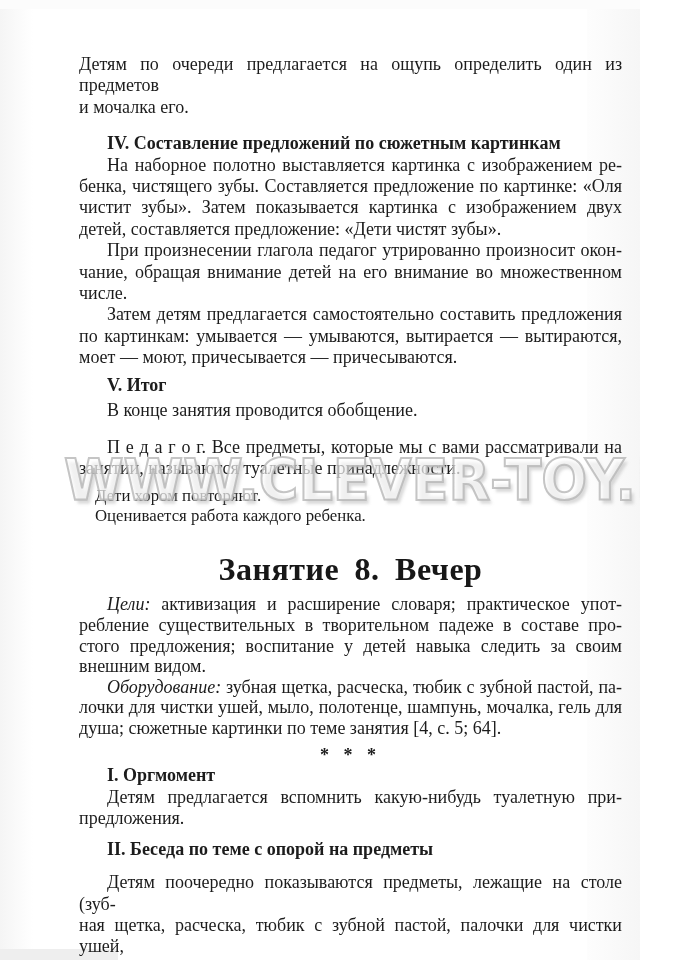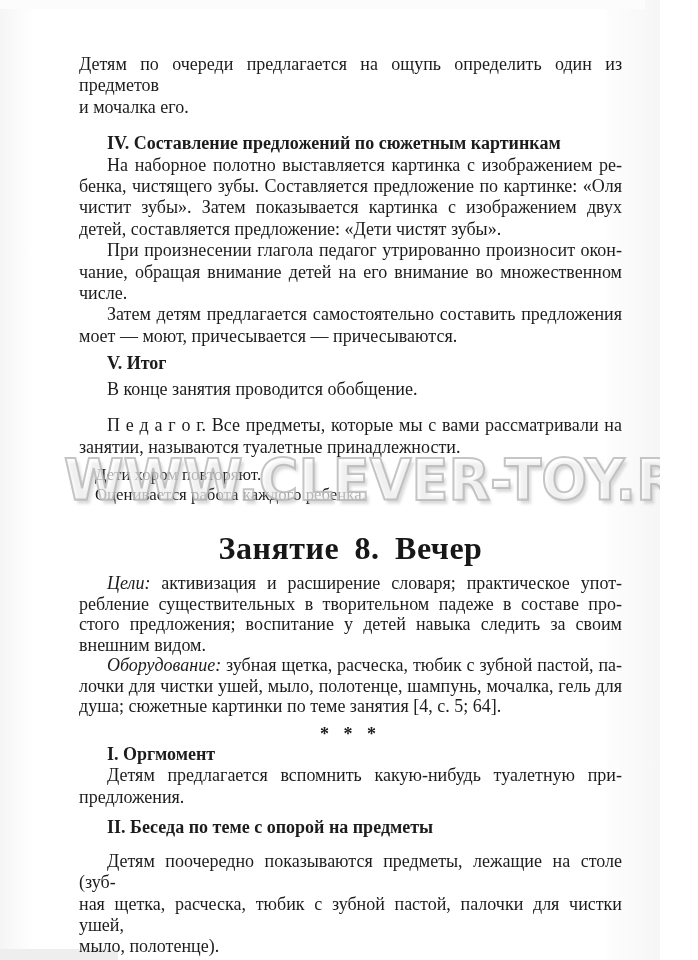--- a/index.html
+++ b/index.html
@@ -1,20 +1,19 @@
 <!DOCTYPE html>
 <html><head>
 <meta charset="utf-8">
 <style>
   html,body { margin:0; padding:0; background:#ffffff; }
   .page {
     position:relative; width:640px; height:960px; background:#ffffff;
     overflow:hidden; font-family:"Liberation Serif","DejaVu Serif",serif;
     color:#1c1c1c;
-    padding-left:20px;
   }
   
   .edge { position:absolute; z-index:1; pointer-events:none; }
   .edge-left  { left:0; top:0; width:33px; height:960px; background:linear-gradient(to right,#f5f5f5,#ffffff); }
   .edge-right { right:0; top:0; width:53px; height:960px; background:linear-gradient(to left,#f6f6f6,#fdfdfd); }
   .edge-top   { left:0; top:0; width:645px; height:9px; background:#fcfcfc; }
   .edge-bottom{ left:0; top:949px; width:118px; height:11px; background:#eeeeee; }
 
   .column { position:absolute; left:79px; top:54px; width:543px; z-index:2; }
 
@@ -80,20 +79,21 @@
     <div class="ln j ind">На наборное полотно выставляется картинка с изображением ре-</div>
     <div class="ln j">бенка, чистящего зубы. Составляется предложение по картинке: «Оля</div>
     <div class="ln j">чистит зубы». Затем показывается картинка с изображением двух</div>
     <div class="ln">детей, составляется предложение: «Дети чистят зубы».</div>
 
     <div class="ln j ind">При произнесении глагола педагог утрированно произносит окон-</div>
     <div class="ln j">чание, обращая внимание детей на его внимание во множественном</div>
     <div class="ln">числе.</div>
 
     <div class="ln j ind">Затем детям предлагается самостоятельно составить предложения</div>
+    <div class="ln j">по картинкам: умывается — умываются, вытирается — вытираются,</div>
     <div class="ln">моет — моют, причесывается — причесываются.</div>
 
     <div class="ln head ind mt6">V. Итог</div>
 
     <div class="ln ind mt4">В конце занятия проводится обобщение.</div>
 
     <div class="ln j ind mt15">П е д а г о г. Все предметы, которые мы с вами рассматривали на</div>
     <div class="ln">занятии, называются туалетные принадлежности.</div>
 
     <div class="ln small mt7">Дети хором повторяют.</div>

